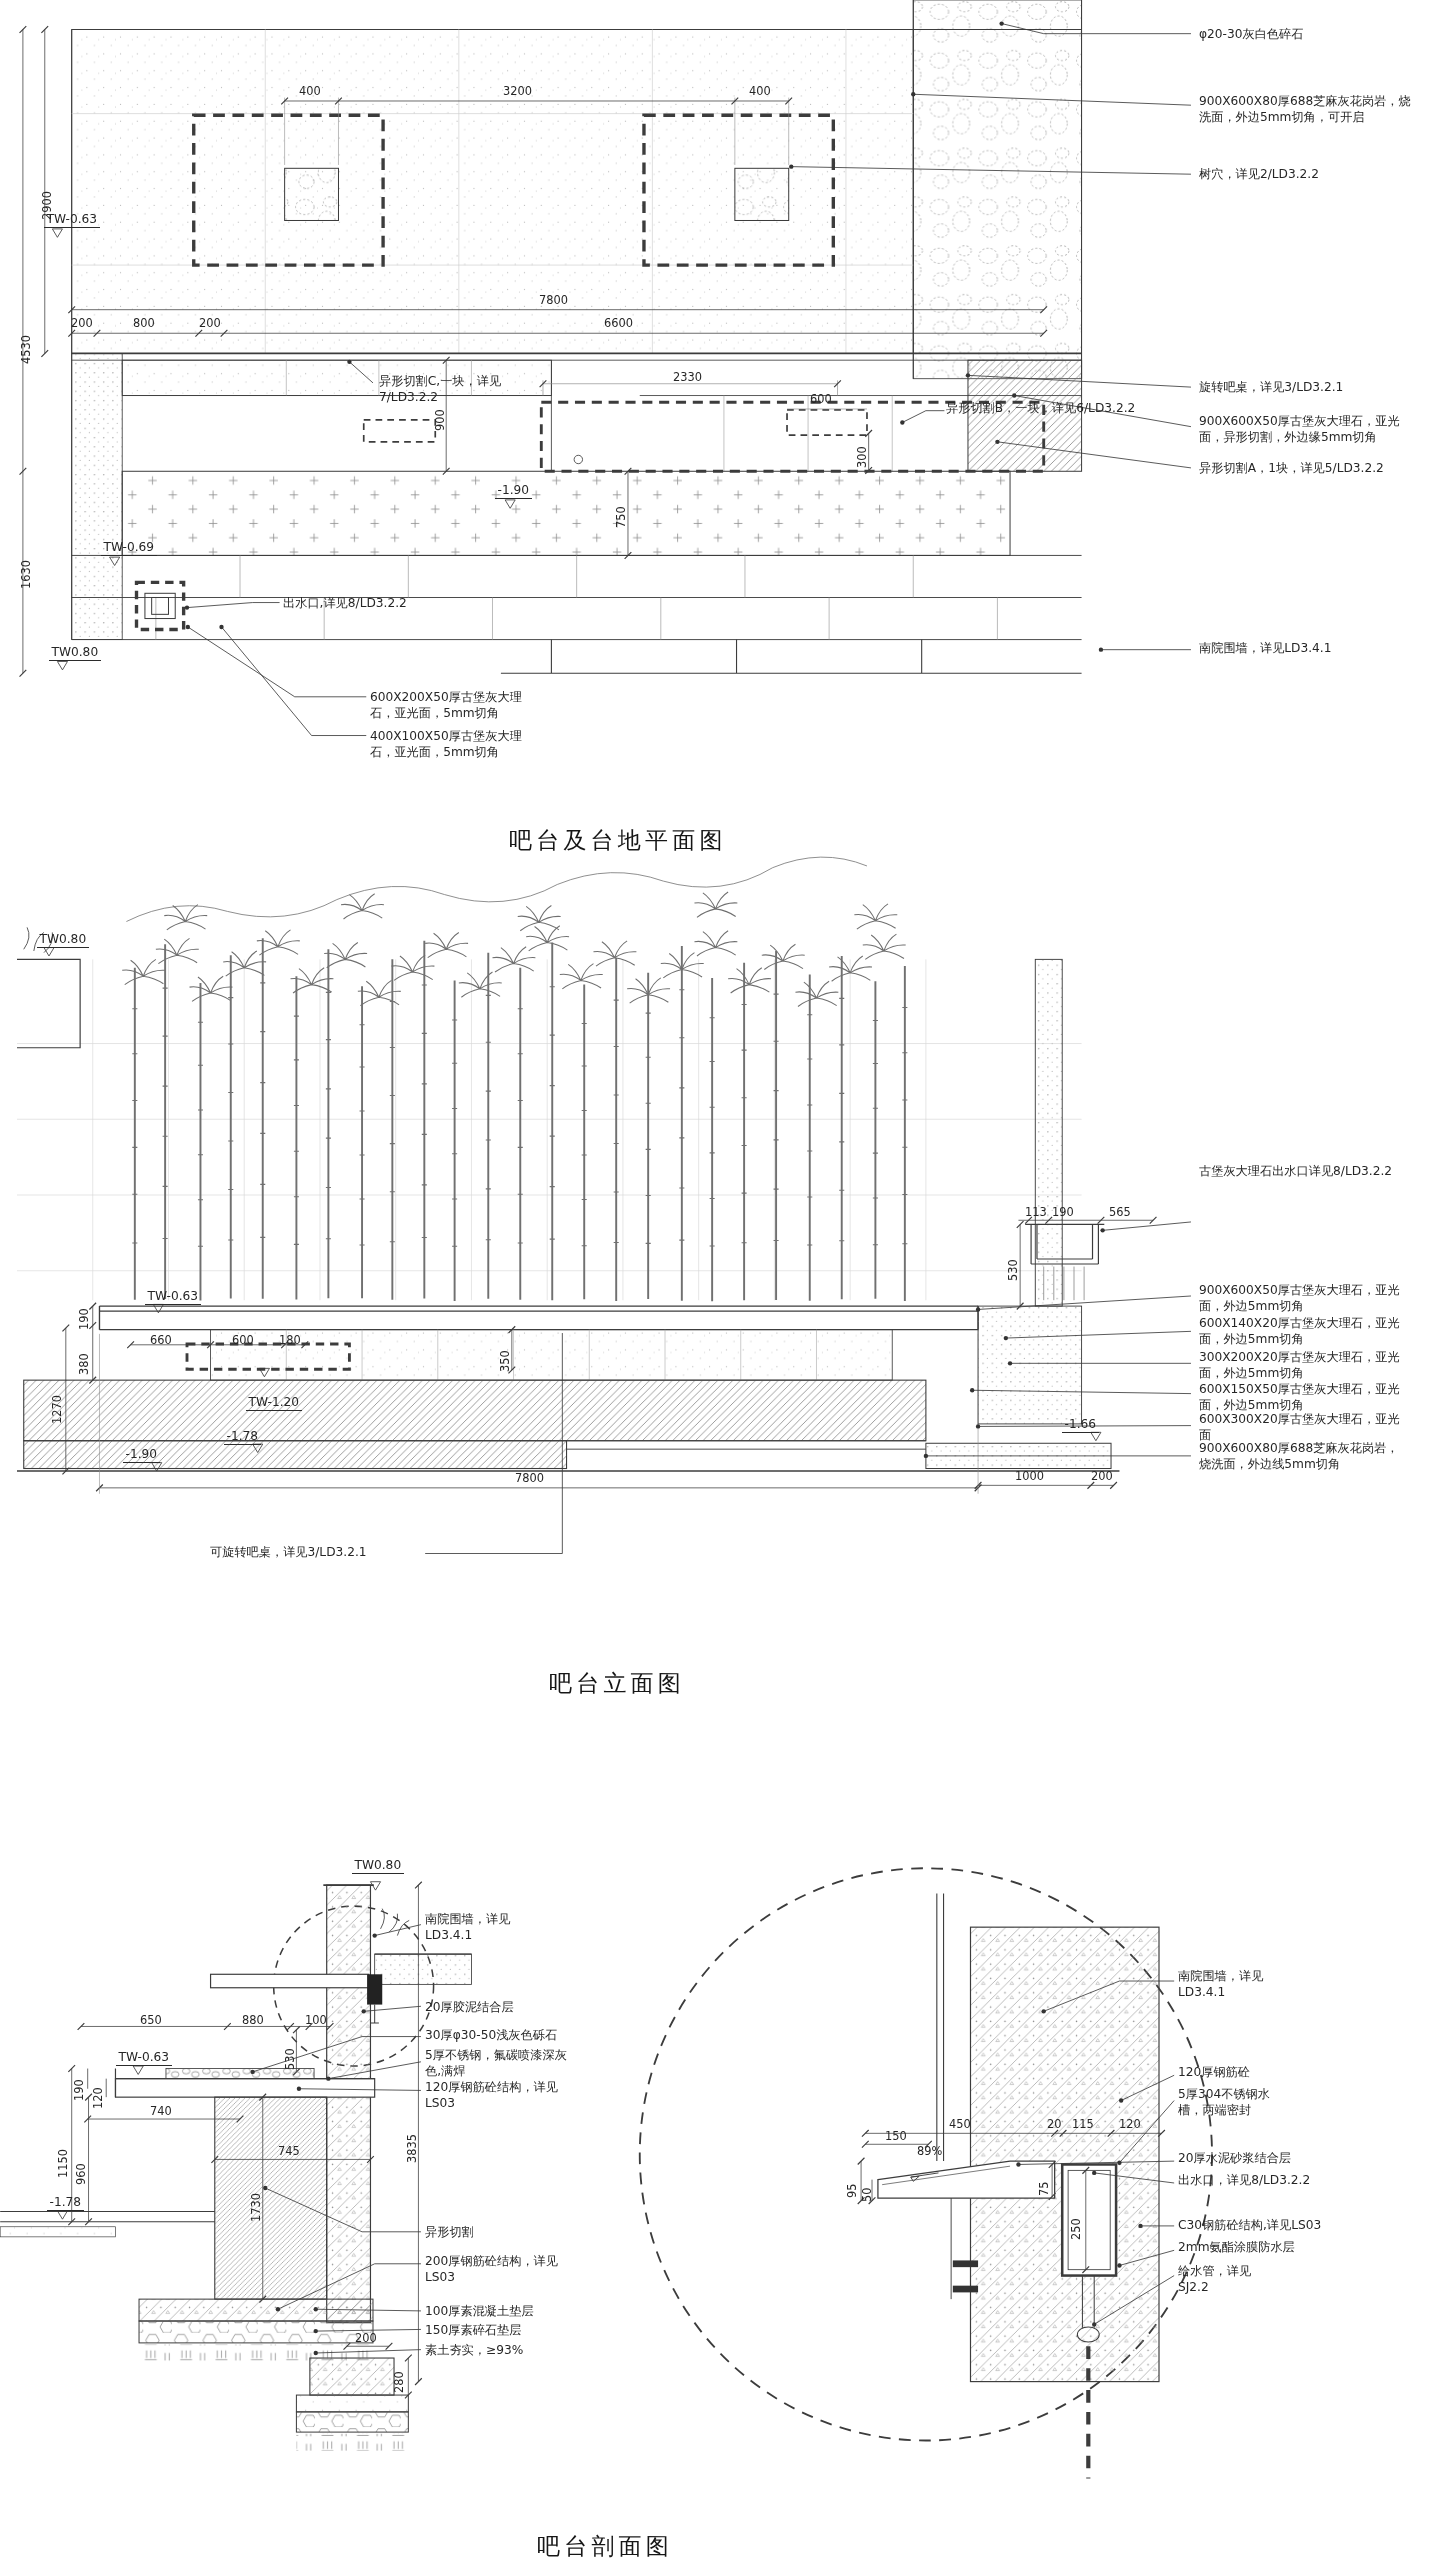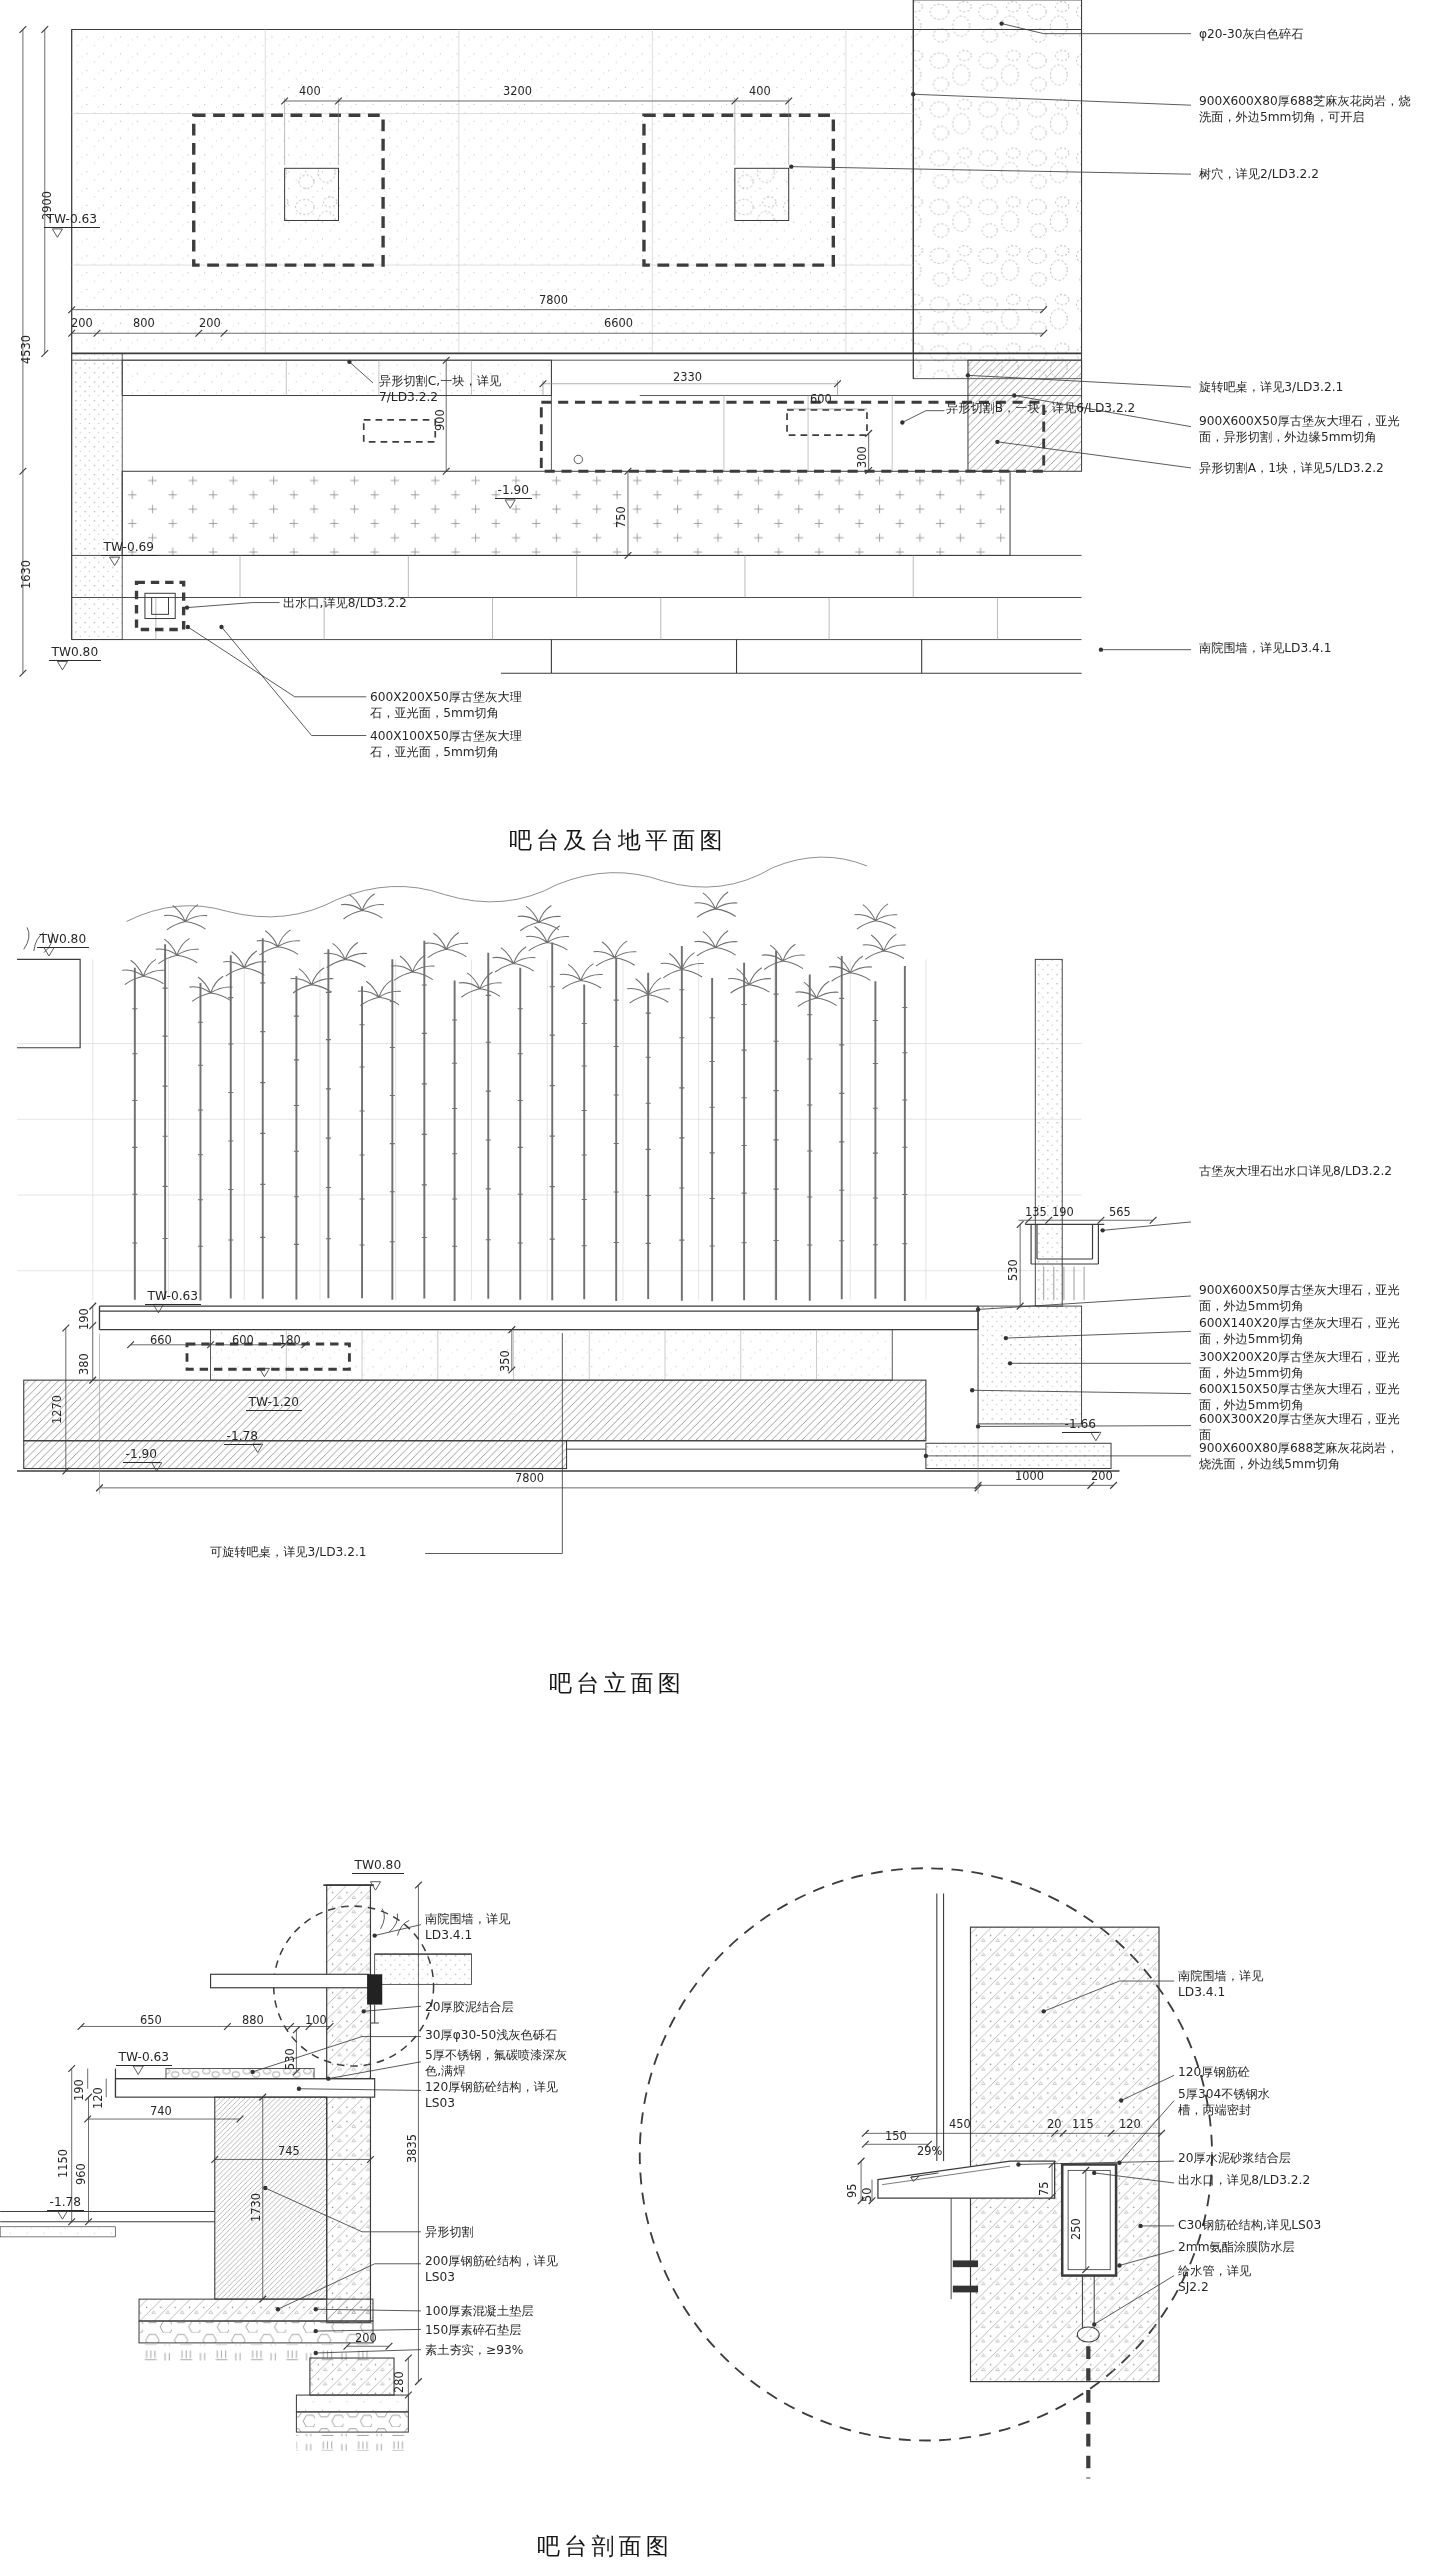--- a/index.html
+++ b/index.html
@@ -407,21 +407,21 @@
 <span class="lvl" style="left:246px;top:1395px">TW-1.20</span>
 <span class="lvl" style="left:224px;top:1429px">-1.78</span>
 <span class="lvl" style="left:123px;top:1447px">-1.90</span>
 <span class="lvl" style="left:1062px;top:1417px">-1.66</span>
 <span class="dim dimv" style="left:77px;top:1330px">190</span>
 <span class="dim dimv" style="left:77px;top:1375px">380</span>
 <span class="dim dimv" style="left:50px;top:1424px">1270</span>
 <span class="dim" style="left:150px;top:1333px">660</span>
 <span class="dim" style="left:232px;top:1333px">600</span>
 <span class="dim" style="left:279px;top:1333px">180</span>
-<span class="dim" style="left:1025px;top:1205px">135</span>
+<span class="dim" style="left:1025px;top:1205px">113</span>
 <span class="dim" style="left:1052px;top:1205px">190</span>
 <span class="dim" style="left:1109px;top:1205px">565</span>
 <span class="dim dimv" style="left:1006px;top:1281px">530</span>
 <span class="dim dimv" style="left:498px;top:1372px">350</span>
 <span class="dim" style="left:515px;top:1471px">7800</span>
 <span class="dim" style="left:1015px;top:1469px">1000</span>
 <span class="dim" style="left:1091px;top:1469px">200</span>
 <div class="lbl" style="left:1199px;top:1164px;width:210px">古堡灰大理石出水口详见8/LD3.2.2</div>
 <div class="lbl" style="left:1199px;top:1283px;width:210px">900X600X50厚古堡灰大理石，亚光面，外边5mm切角</div>
 <div class="lbl" style="left:1199px;top:1316px;width:210px">600X140X20厚古堡灰大理石，亚光面，外边5mm切角</div>
@@ -461,21 +461,21 @@
 <div class="lbl" style="left:425px;top:2343px;width:177px">素土夯实，≥93%</div>
 <span class="dim" style="left:949px;top:2117px">450</span>
 <span class="dim" style="left:885px;top:2129px">150</span>
 <span class="dim" style="left:1047px;top:2117px">20</span>
 <span class="dim" style="left:1072px;top:2117px">115</span>
 <span class="dim" style="left:1119px;top:2117px">120</span>
 <span class="dim dimv" style="left:845px;top:2198px">95</span>
 <span class="dim dimv" style="left:860px;top:2202px">50</span>
 <span class="dim dimv" style="left:1037px;top:2196px">75</span>
 <span class="dim dimv" style="left:1069px;top:2240px">250</span>
-<span class="dim" style="left:917px;top:2144px">29%</span>
+<span class="dim" style="left:917px;top:2144px">89%</span>
 <div class="lbl" style="left:1178px;top:1969px;width:126px">南院围墙，详见LD3.4.1</div>
 <div class="lbl" style="left:1178px;top:2065px;width:143px">120厚钢筋砼</div>
 <div class="lbl" style="left:1178px;top:2087px;width:105px">5厚304不锈钢水槽，两端密封</div>
 <div class="lbl" style="left:1178px;top:2151px;width:168px">20厚水泥砂浆结合层</div>
 <div class="lbl" style="left:1178px;top:2173px;width:168px">出水口，详见8/LD3.2.2</div>
 <div class="lbl" style="left:1178px;top:2218px;width:177px">C30钢筋砼结构,详见LS03</div>
 <div class="lbl" style="left:1178px;top:2240px;width:168px">2mm氨酯涂膜防水层</div>
 <div class="lbl" style="left:1178px;top:2264px;width:101px">给水管，详见SJ2.2</div>
 <div class="title" style="left:537px;top:2531px">吧台剖面图</div>
 

